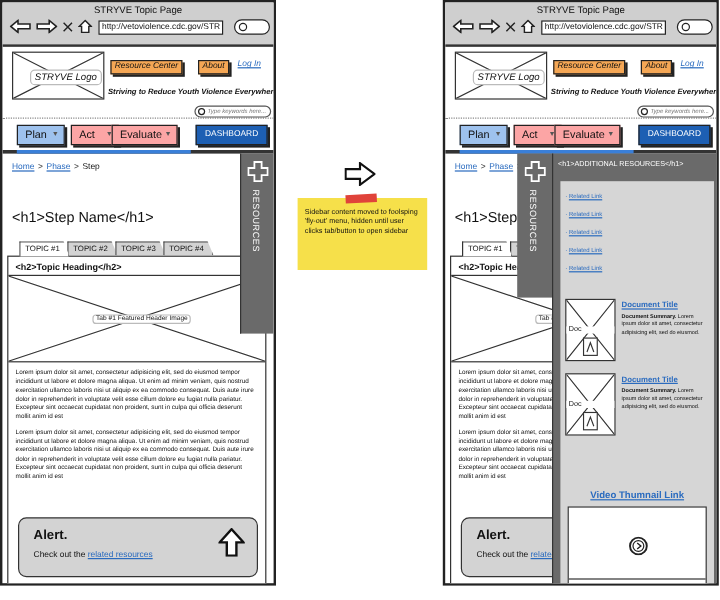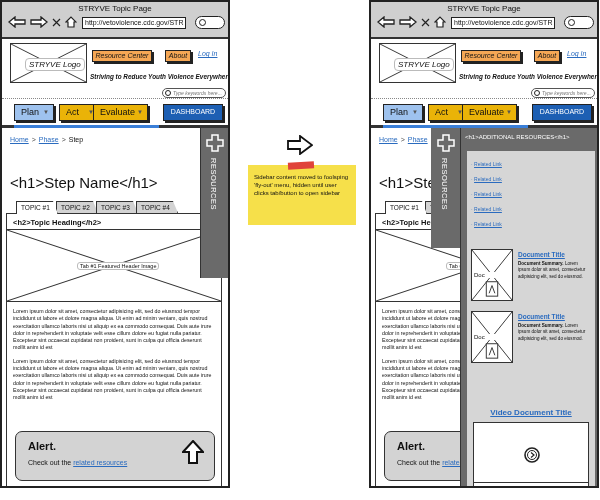--- a/index.html
+++ b/index.html
@@ -50,33 +50,33 @@
     .site-search {
       position: absolute; top: 49px; left: 160px; width: 64px; height: 10px; border: 1px solid #555; border-radius: 6px;
       font-size: 5px; color: #777; line-height: 8px; padding-left: 10px; background: #fff;
     }
     .site-search::before {
       content: ""; position: absolute; left: 2px; top: 1px; width: 4px; height: 4px; border: 1px solid #222; border-radius: 50%;
     }
     .main-nav { position: relative; height: 29px; border-bottom: 3px solid #333; }
     .nav-btn {
       position: absolute; top: 5px; height: 17px; border: 1.5px solid #222; box-shadow: 2px 2px 0 #222;
-      font-size: 9px; line-height: 14px; background: #eab308; padding-left: 6px;
+      font-size: 9px; line-height: 14px; background: #fca5a5; padding-left: 6px;
     }
     .nav-btn .caret { position: absolute; right: 4px; top: 0; font-size: 6px; color: #555; }
     .nav-plan { left: 12px; width: 40px; background: #9ec2ee; }
     .nav-act { left: 57px; width: 40px; }
     .nav-eval { left: 91px; width: 55px; }
     .nav-dash { left: 161px; width: 60px; background: #1d5fb3; color: #fff; font-size: 7px; text-align: center; padding-left: 0; }
     .nav-underline { position: absolute; bottom: -3px; height: 3px; background: #3a7fd8; }
     .content { position: relative; height: 370px; }
     .breadcrumb { position: absolute; top: 8px; left: 8px; font-size: 7px; }
     .breadcrumb a { color: #2a6bbf; text-decoration: underline; }
     .breadcrumb .sep { margin: 0 3px; color: #444; }
-    .h1 { position: absolute; top: 46px; left: 8px; font-size: 15px; white-space: nowrap; }
+    .h1 { position: absolute; top: 46px; left: 8px; font-size: 12px; white-space: nowrap; }
     .tabs { position: absolute; top: 73px; left: 14px; display: flex; }
     .tab {
       font-size: 6.5px; height: 12px; line-height: 11px; padding: 0 6px 0 4px; background: #d3d3d3;
       border: 1px solid #333; border-bottom: none; margin-right: -2px; clip-path: polygon(0 0, 88% 0, 100% 100%, 0 100%);
       width: 42px;
     }
     .tab.active { background: #fff; height: 13px; z-index: 2; }
     .topic-panel {
       position: absolute; top: 85px; left: 4px; width: 216px; height: 290px; border: 1.5px solid #333; background: #fff;
     }
@@ -328,21 +328,21 @@
                 <path d="M0 0 L42 52 M42 0 L0 52" stroke="#333" stroke-width="1"></path>
                 <rect x="15" y="33" width="12" height="15" fill="#fff" stroke="#333" stroke-width="1"></rect>
                 <path d="M18 45 L21 37 L24 45" fill="none" stroke="#333" stroke-width="1"></path>
               </svg>
             <span class="doc-label">Doc</span>
           </div>
           <a class="doc-title">Document Title</a>
           <div class="doc-summary"><b>Document Summary.</b><span> Lorem ipsum dolor sit amet, consectetur adipisicing elit, sed do eiusmod.</span></div>
         </div>
 
-        <a class="video-title">Video Document Title</a>
+        <a class="video-title">Video Thumnail Link</a>
         <div class="video-box">
           <svg style="position:absolute;top:24px;left:50px;" width="16" height="16" viewBox="0 0 16 16">
               <circle cx="8" cy="8" r="7" fill="#fff" stroke="#222" stroke-width="1.6"></circle>
               <circle cx="8" cy="8" r="4.5" fill="none" stroke="#222" stroke-width="1"></circle>
               <path d="M7 5.5 L10 8 L7 10.5" fill="none" stroke="#222" stroke-width="1.2"></path>
             </svg>
           <div class="video-controls">
             <svg style="position:absolute;top:3px;left:3px;" width="12" height="12" viewBox="0 0 12 12">
                 <circle cx="6" cy="6" r="5" fill="#fff" stroke="#222" stroke-width="1"></circle>
                 <path d="M5 3.5 L8 6 L5 8.5 Z" fill="none" stroke="#222" stroke-width="0.8"></path>

